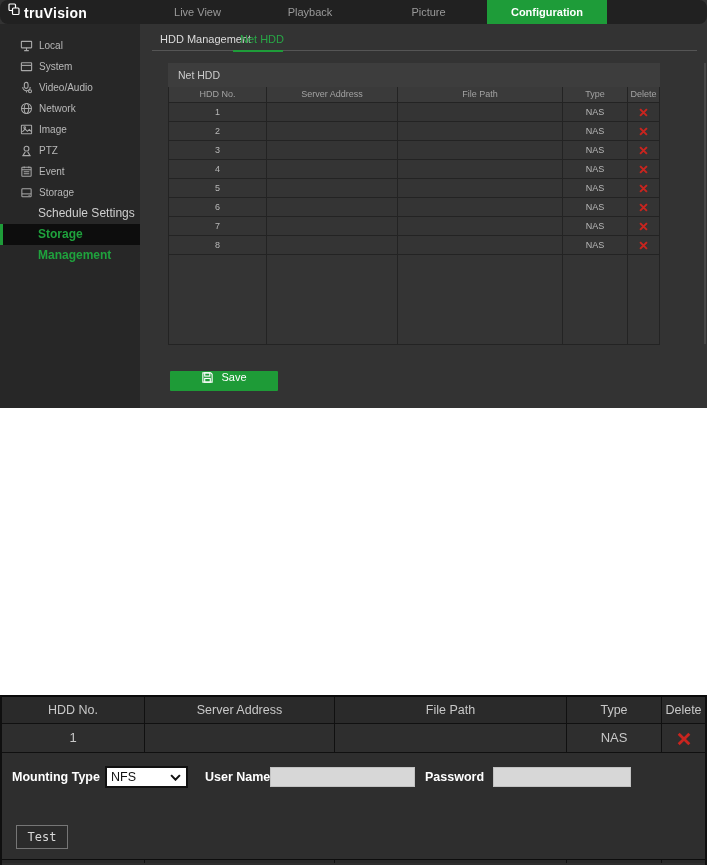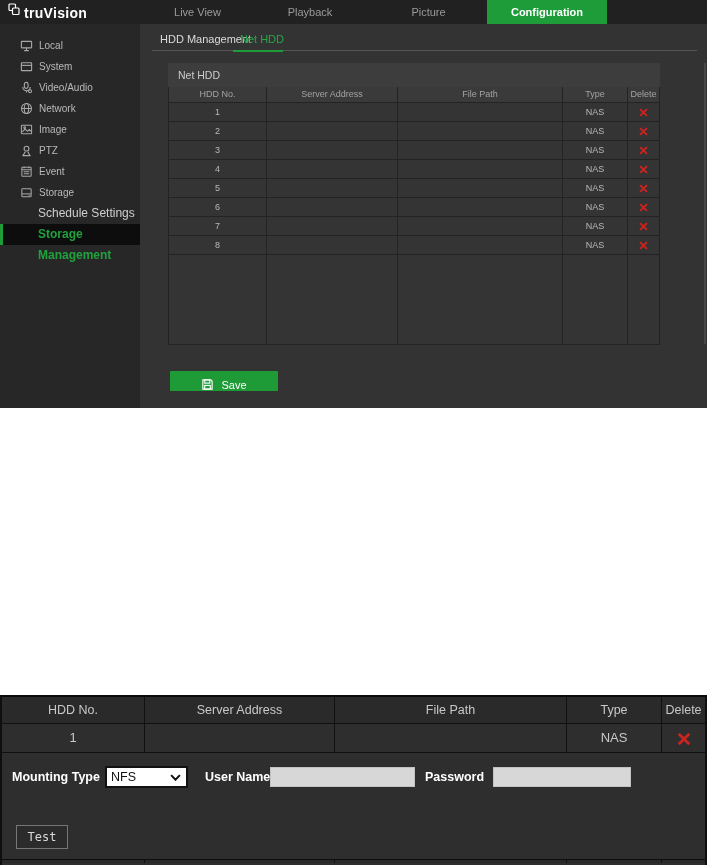--- a/index.html
+++ b/index.html
@@ -2,21 +2,21 @@
 <html><head>
 <meta charset="utf-8">
 <style>
   * { margin:0; padding:0; box-sizing:border-box; }
   html,body { width:707px; height:865px; background:#ffffff; font-family:"Liberation Sans", sans-serif; overflow:hidden; }
   .page { position:relative; width:707px; height:865px; }
 
   
   .app { position:absolute; left:0; top:0; width:707px; height:408px; background:#333333; }
 
-  .topbar { position:absolute; left:0; top:0; width:707px; height:24px; background:#212121; }
+  .topbar { position:absolute; left:0; top:0; width:707px; height:24px; background:#212121;border-radius:8px; }
   .logo { position:absolute; left:8px; top:3px; display:flex; align-items:center; gap:3px; color:#fff; }
   .logo-text { font-size:14px; font-weight:bold; letter-spacing:0.3px; }
   .nav-tab { position:absolute; top:0; height:24px; line-height:24px; text-align:center; font-size:11px; color:#9a9a9a; cursor:pointer; }
   .nav-live { left:140px; width:115px; }
   .nav-play { left:255px; width:110px; }
   .nav-pic  { left:370px; width:117px; }
   .nav-conf { left:487px; width:120px; background:#1e9c39; color:#ffffff; font-weight:bold; }
 
   .sidebar { position:absolute; left:0; top:24px; width:140px; height:384px; background:#272727; }
   .side-list { list-style:none; padding-top:11px; }
@@ -39,21 +39,21 @@
   .thead .cell { color:#a3a3a3; font-size:9px; line-height:15px; }
   .cell { text-align:center; border-right:1px solid #232323; overflow:hidden; }
   .cell:last-child { border-right:none; }
   .c1 { width:98px; } .c2 { width:131px; } .c3 { width:165px; } .c4 { width:65px; } .c5 { flex:1; }
   .trow { display:flex; height:19px; border-bottom:1px solid #232323; background:#343434; cursor:pointer; }
   .trow .cell { color:#b9b9b9; font-size:9px; line-height:18px; }
   .filler { display:flex; height:89px; background:#343434; }
   .filler .cell { height:100%; }
   .panel-scroll-edge { position:absolute; left:564px; top:39px; width:2px; height:281px; background:#474747; }
 
-  .save-btn { position:absolute; left:30px; top:347px; width:108px; height:20px; background:#1e9b37; border:none; border-radius:1px; color:#ffffff; font-size:11px; font-family:"Liberation Sans",sans-serif; cursor:pointer; display:flex; align-items:flex-end; justify-content:center; gap:7px; }
+  .save-btn { position:absolute; left:30px; top:347px; width:108px; height:20px; background:#1e9b37; border:none; border-radius:1px; color:#ffffff; font-size:11px; font-family:"Liberation Sans",sans-serif; cursor:pointer; display:flex; align-items:flex-start; justify-content:center; gap:7px; }
 
   
   .detail { position:absolute; left:0; top:695px; width:707px; height:170px; background:#2e2e2e; border-left:2px solid #0f0f0f; border-right:2px solid #0f0f0f; border-top:2px solid #0a0a0a; }
   .dhead { display:flex; height:27px; background:#2a2a2a; border-bottom:1px solid #101010; }
   .dhead .dcell { color:#c8c8c8; font-size:12.5px; line-height:26px; }
   .dcell { text-align:center; border-right:1px solid #101010; }
   .dcell:last-child { border-right:none; }
   .b1 { width:143px; } .b2 { width:190px; } .b3 { width:232px; } .b4 { width:95px; } .b5 { flex:1; }
   .drow { display:flex; height:29px; border-bottom:1px solid #101010; cursor:pointer; }
   .drow .dcell { font-size:13px; line-height:28px; color:#c8c8c8; }

